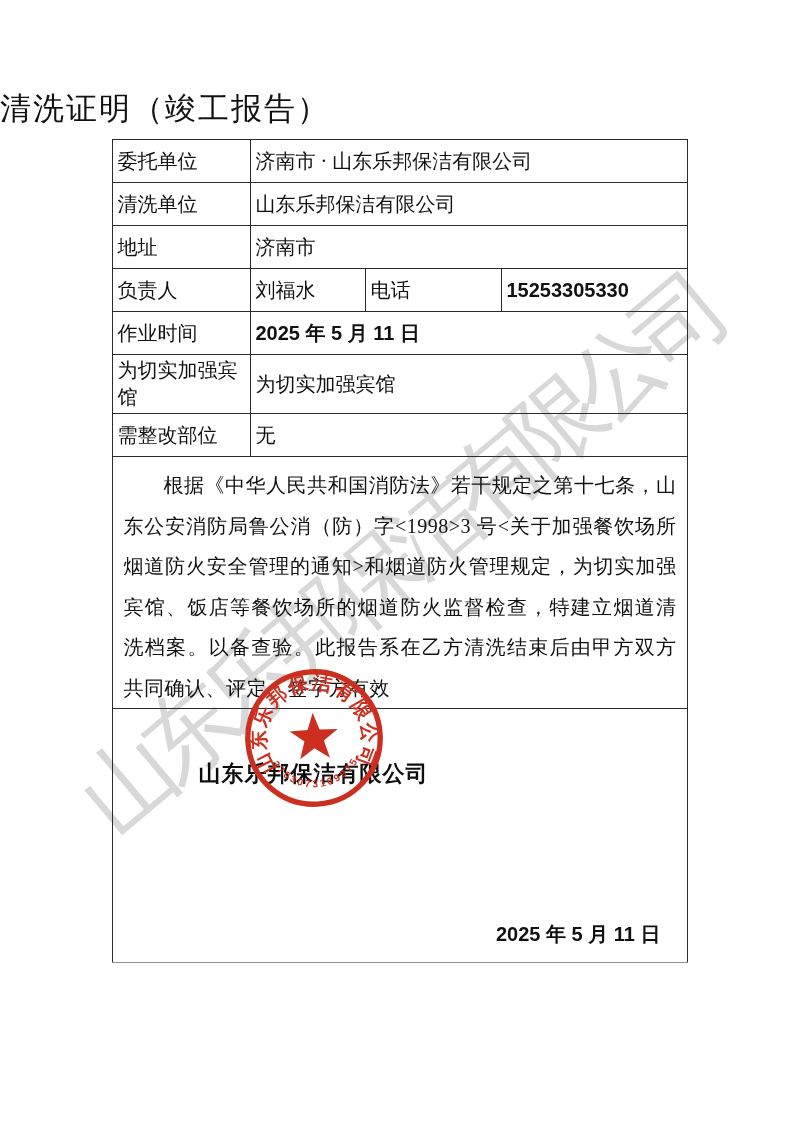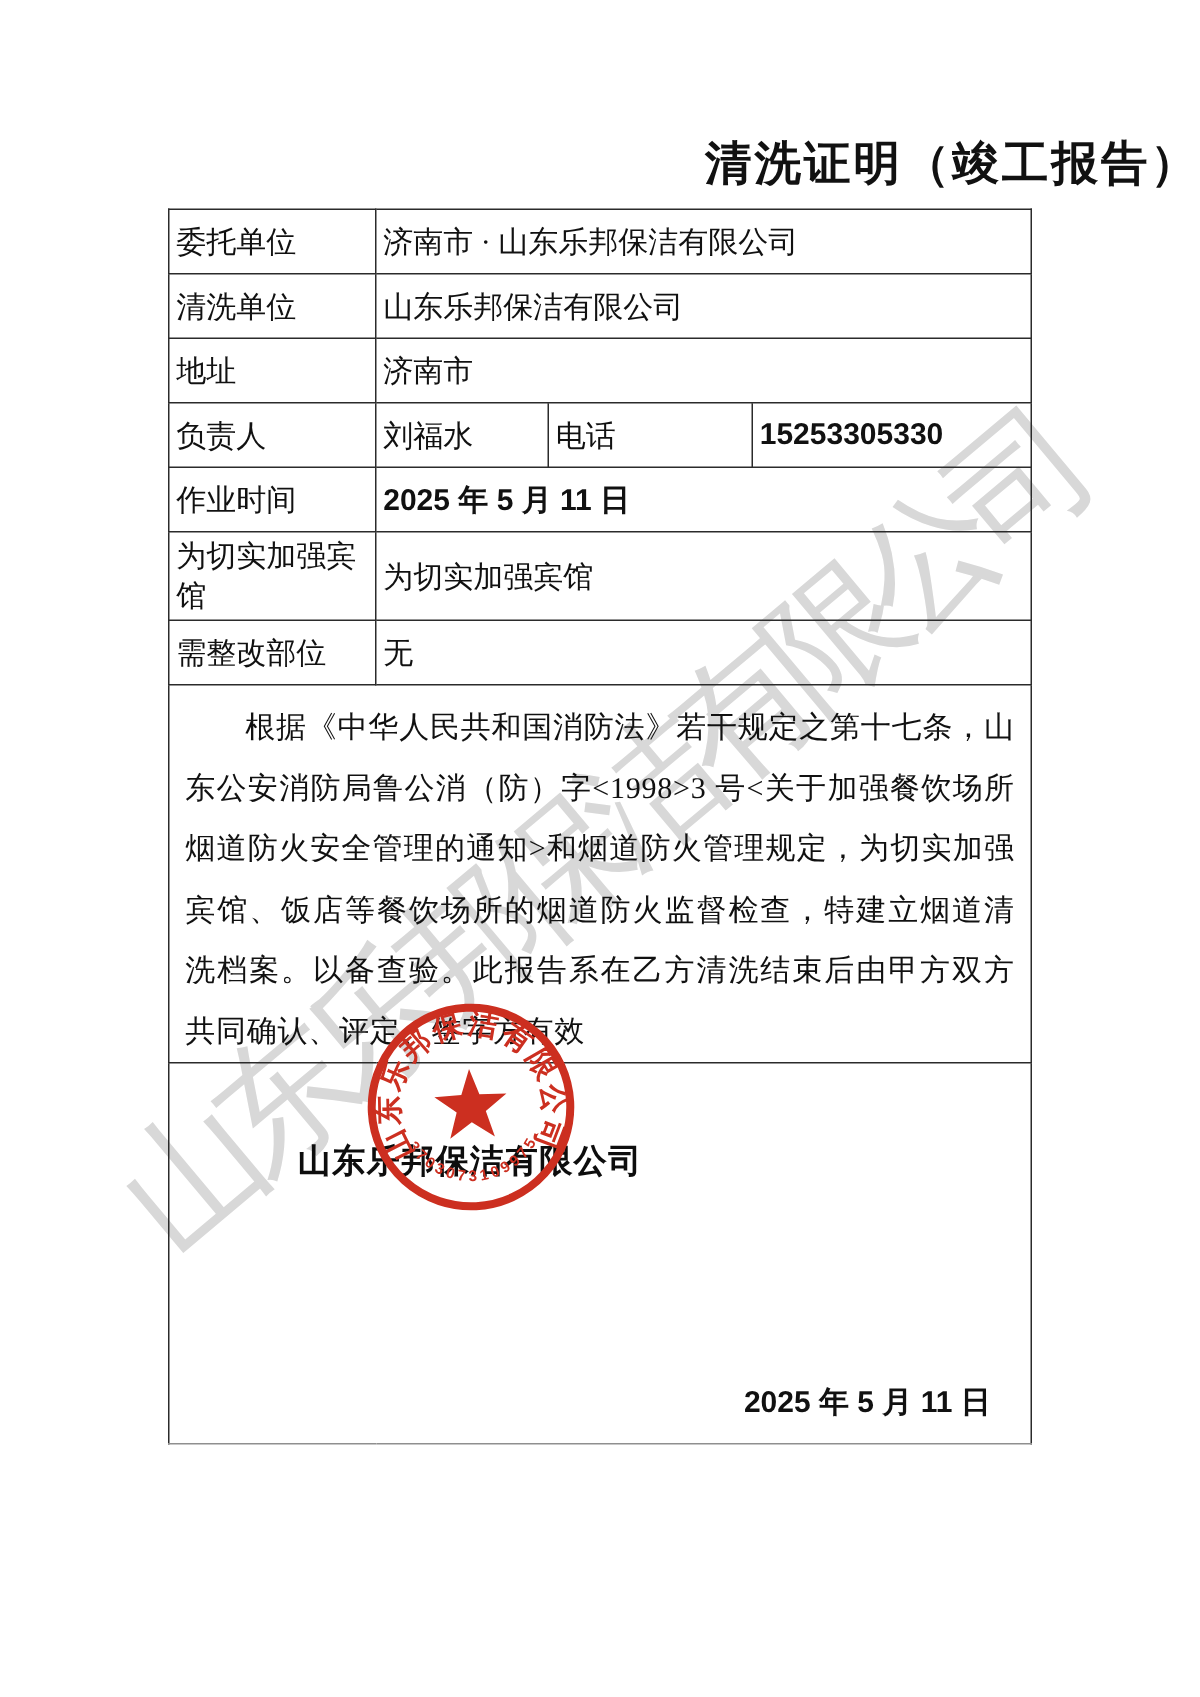--- a/index.html
+++ b/index.html
@@ -26,23 +26,23 @@
     letter-spacing: -12px;
     white-space: nowrap;
     color: #d8d8d8;
     z-index: 0;
     user-select: none;
   }
   .doc-title {
     position: relative;
     z-index: 1;
     margin-top: 88px;
-    text-align: right;
+    text-align: left;
     font-size: 31px;
-    font-weight: 700;
+    font-weight: 400;
     letter-spacing: 2px;
   }
   table.cert-table {
     position: relative;
     z-index: 1;
     margin: 9px auto 0 auto;
     width: 574px;
     border-collapse: collapse;
     table-layout: fixed;
   }

